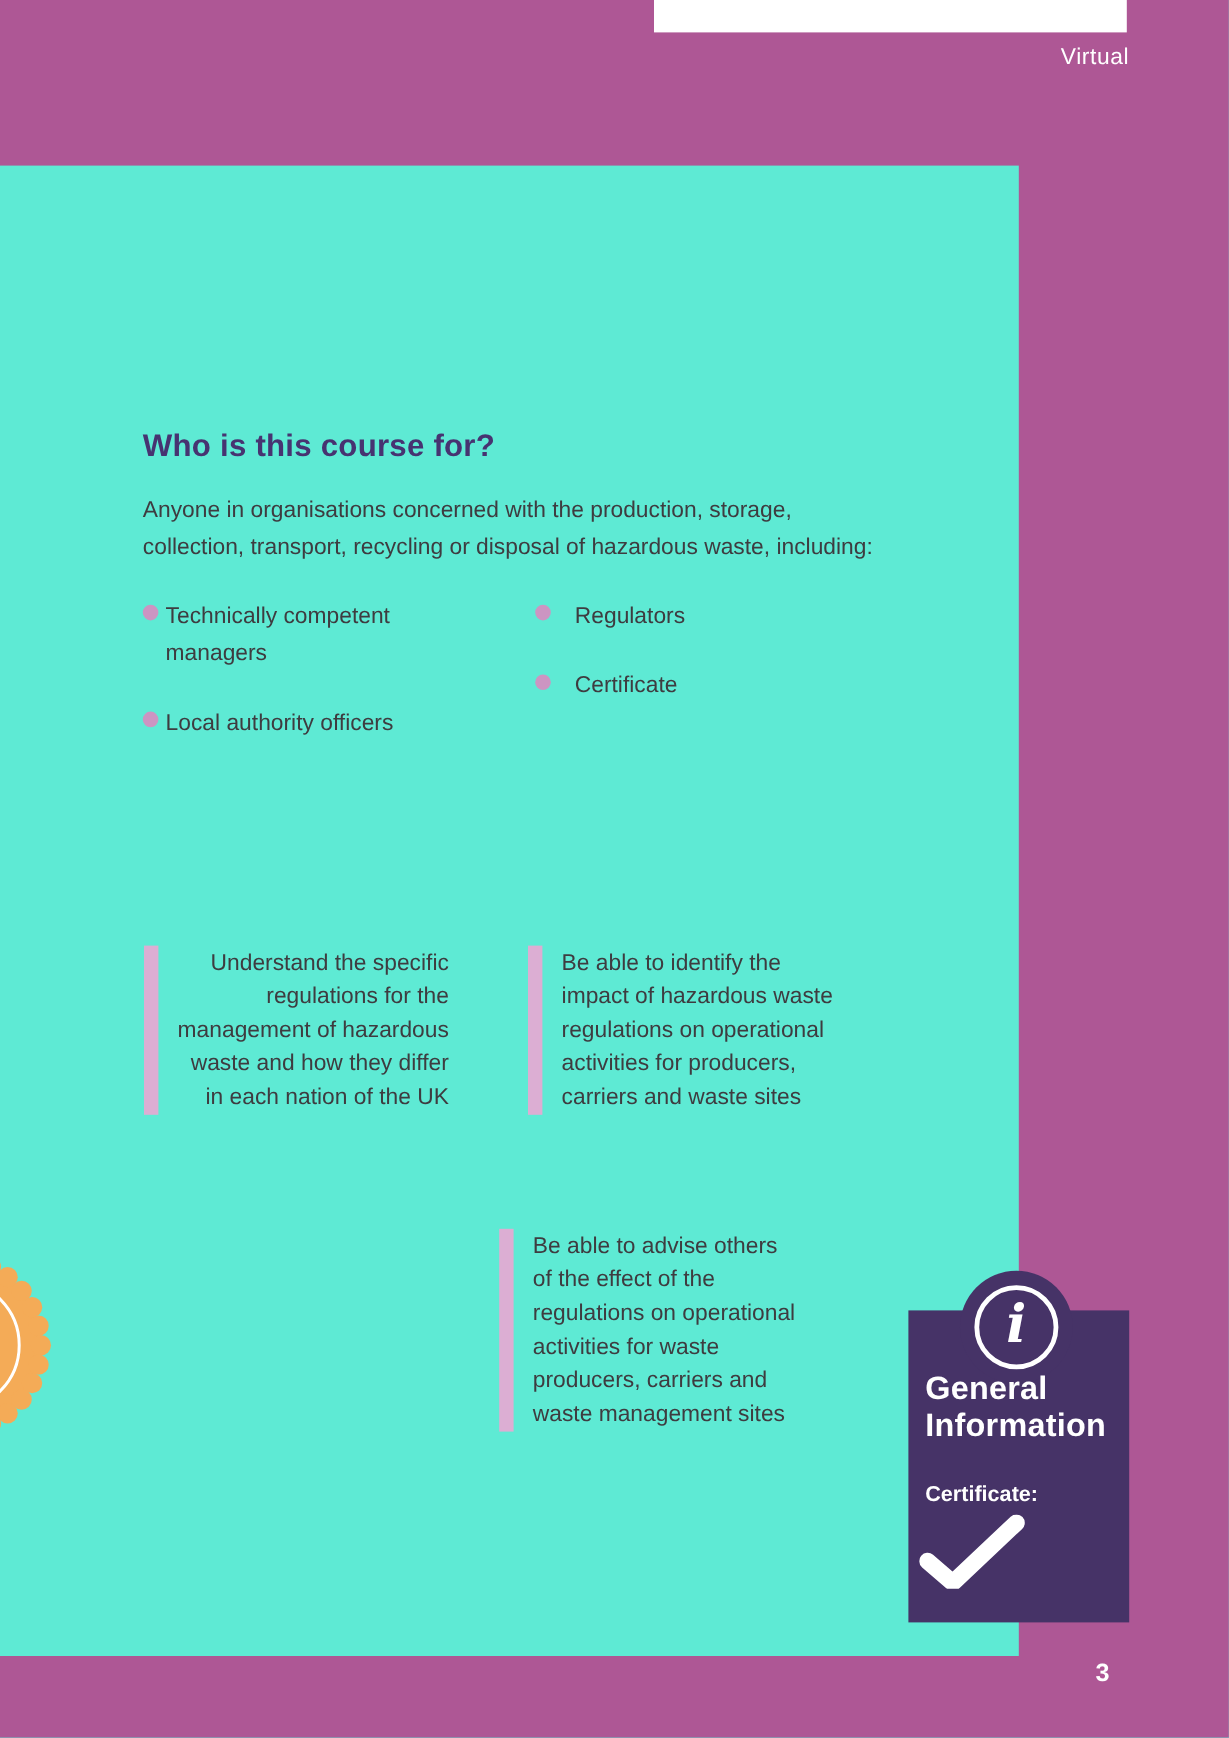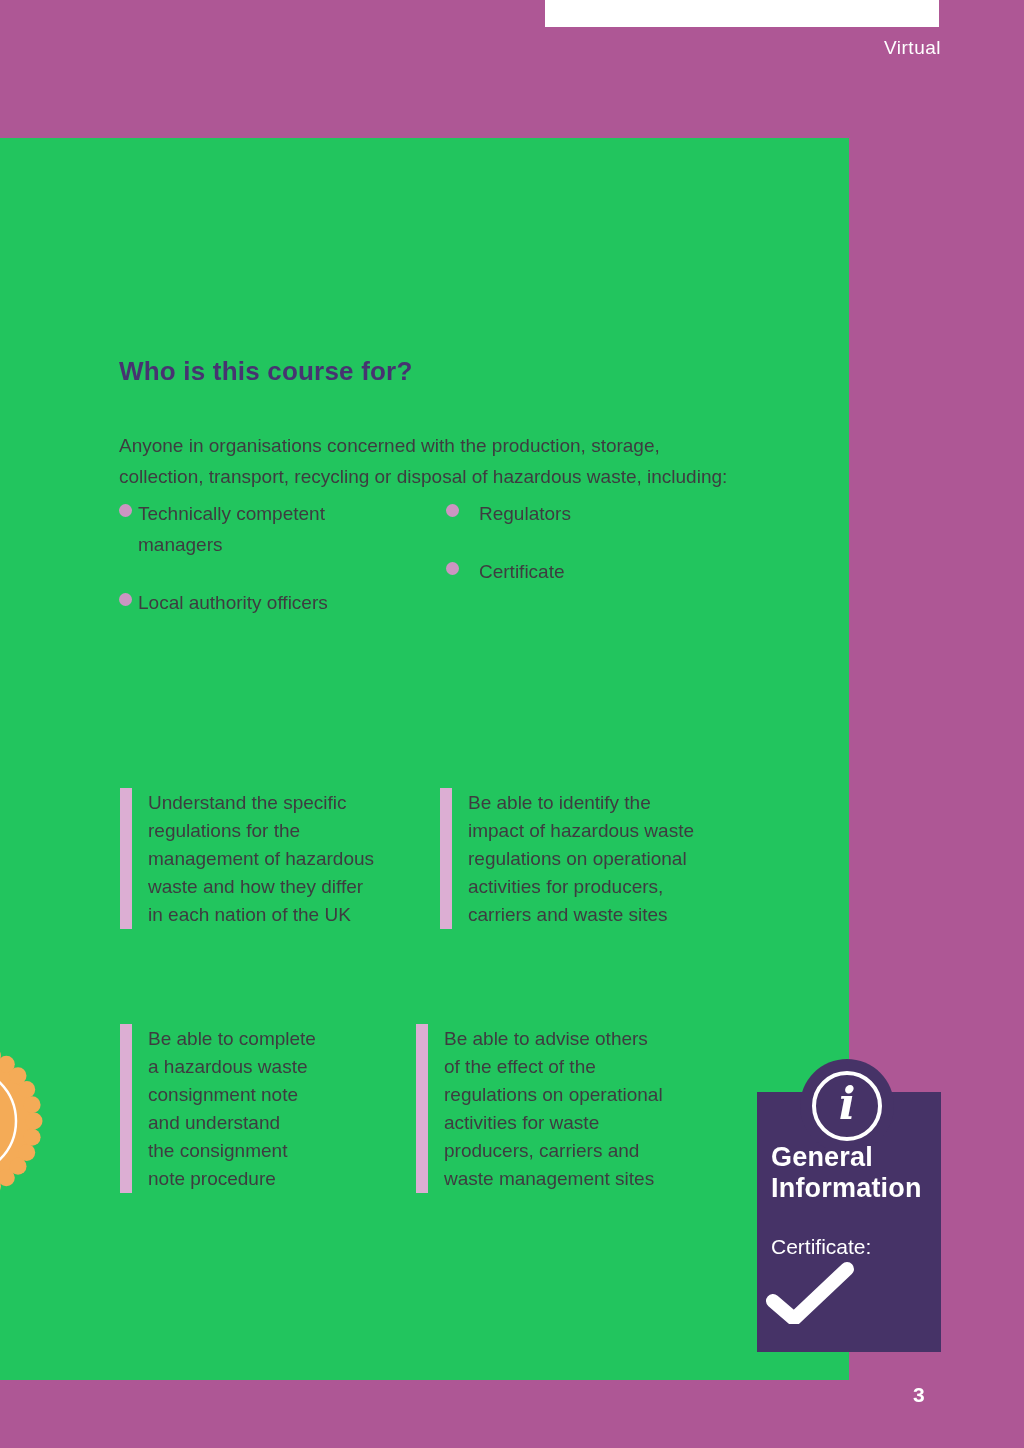--- a/index.html
+++ b/index.html
@@ -13,53 +13,53 @@
   .pre{white-space:pre-line;}
 
   
   .top-tab{left:545px;top:0;width:394px;height:27px;background:#ffffff;}
   .virtual-label{
     top:37px;right:83px;color:#ffffff;font-size:19px;font-weight:400;
     letter-spacing:0.5px;
   }
 
   
-  .card{left:0;top:138px;width:849px;height:1242px;background:#22c55e;z-index:1;}
+  .card{left:0;top:138px;width:849px;height:1242px;background:#5eead4;z-index:1;}
 
   
   .badge{left:0;top:888px;z-index:2;}
 
   .h-purple{
     color:#473371;font-weight:bold;font-size:26px;letter-spacing:0.2px;
   }
   .h1{left:119px;top:218px;}
   .h2{left:119px;top:577px;}
 
   .intro{
     left:119px;top:272px;width:640px;
-    color:#3e3c40;font-size:19px;line-height:31px;margin-top:20px;
+    color:#3e3c40;font-size:19px;line-height:31px;
   }
 
   .audience-col{top:360px;}
   .audience-col.left{left:119px;width:300px;}
   .audience-col.right{left:446px;width:280px;}
   .audience-item{display:flex;align-items:flex-start;margin-bottom:27px;}
   .audience-col.right .audience-item{margin-bottom:27px;gap:14px;}
   .bullet{
     flex:0 0 auto;width:13px;height:13px;border-radius:50%;
     background:#cc95c2;margin:6px 6px 0 0;
   }
   .audience-text{color:#3e3c40;font-size:19px;line-height:31px;}
 
   .outcome{display:flex;align-items:stretch;width:310px;}
   .outcome-bar{flex:0 0 12px;background:#dcaed3;}
   .outcome-text{
     margin-left:16px;color:#3e3c40;font-size:19px;line-height:28px;padding-top:1px;
   }
-  .o1{left:120px;top:650px;}
+  .o1{left:120px;top:650px;text-align:right;}
   .o2{left:440px;top:650px;}
   .o3{left:120px;top:886px;}
   .o4{left:416px;top:886px;}
 
   
   .info-box{left:757px;top:1092px;width:184px;height:260px;background:#463367;z-index:3;}
   .info-circle{
     left:800px;top:1059px;width:94px;height:94px;border-radius:50%;
     background:#463367;z-index:4;display:flex;align-items:center;justify-content:center;
   }
@@ -69,21 +69,21 @@
   }
   .info-glyph{
     color:#ffffff;font-family:"DejaVu Serif", serif;font-style:italic;font-weight:bold;
     font-size:44px;line-height:1;transform:translatey(-2px);
   }
   .info-title{
     left:771px;top:1142px;width:170px;z-index:5;color:#ffffff;
     font-size:27px;font-weight:bold;line-height:31px;letter-spacing:0.2px;
   }
   .cert-label{
-    left:771px;top:1235px;z-index:5;color:#ffffff;font-size:21px;font-weight:normal;
+    left:771px;top:1235px;z-index:5;color:#ffffff;font-size:18px;font-weight:bold;
   }
   .cert-check{left:766px;top:1262px;z-index:5;}
 
   .page-number{
     left:913px;top:1383px;color:#ffffff;font-size:21px;font-weight:bold;
     letter-spacing:3px;z-index:2;
   }
 </style>
 </head>
 <body>
@@ -151,26 +151,20 @@
   <div class="abs outcome o2">
     <div class="outcome-bar"></div>
     <div class="outcome-text pre">Be able to identify the
 impact of hazardous waste
 regulations on operational
 activities for producers,
 carriers and waste sites</div>
   </div>
   <div class="abs outcome o3">
     <div class="outcome-bar"></div>
-    <div class="outcome-text pre">Be able to complete
-a hazardous waste
-consignment note
-and understand
-the consignment
-note procedure</div>
   </div>
   <div class="abs outcome o4">
     <div class="outcome-bar"></div>
     <div class="outcome-text pre">Be able to advise others
 of the effect of the
 regulations on operational
 activities for waste
 producers, carriers and
 waste management sites</div>
   </div>

